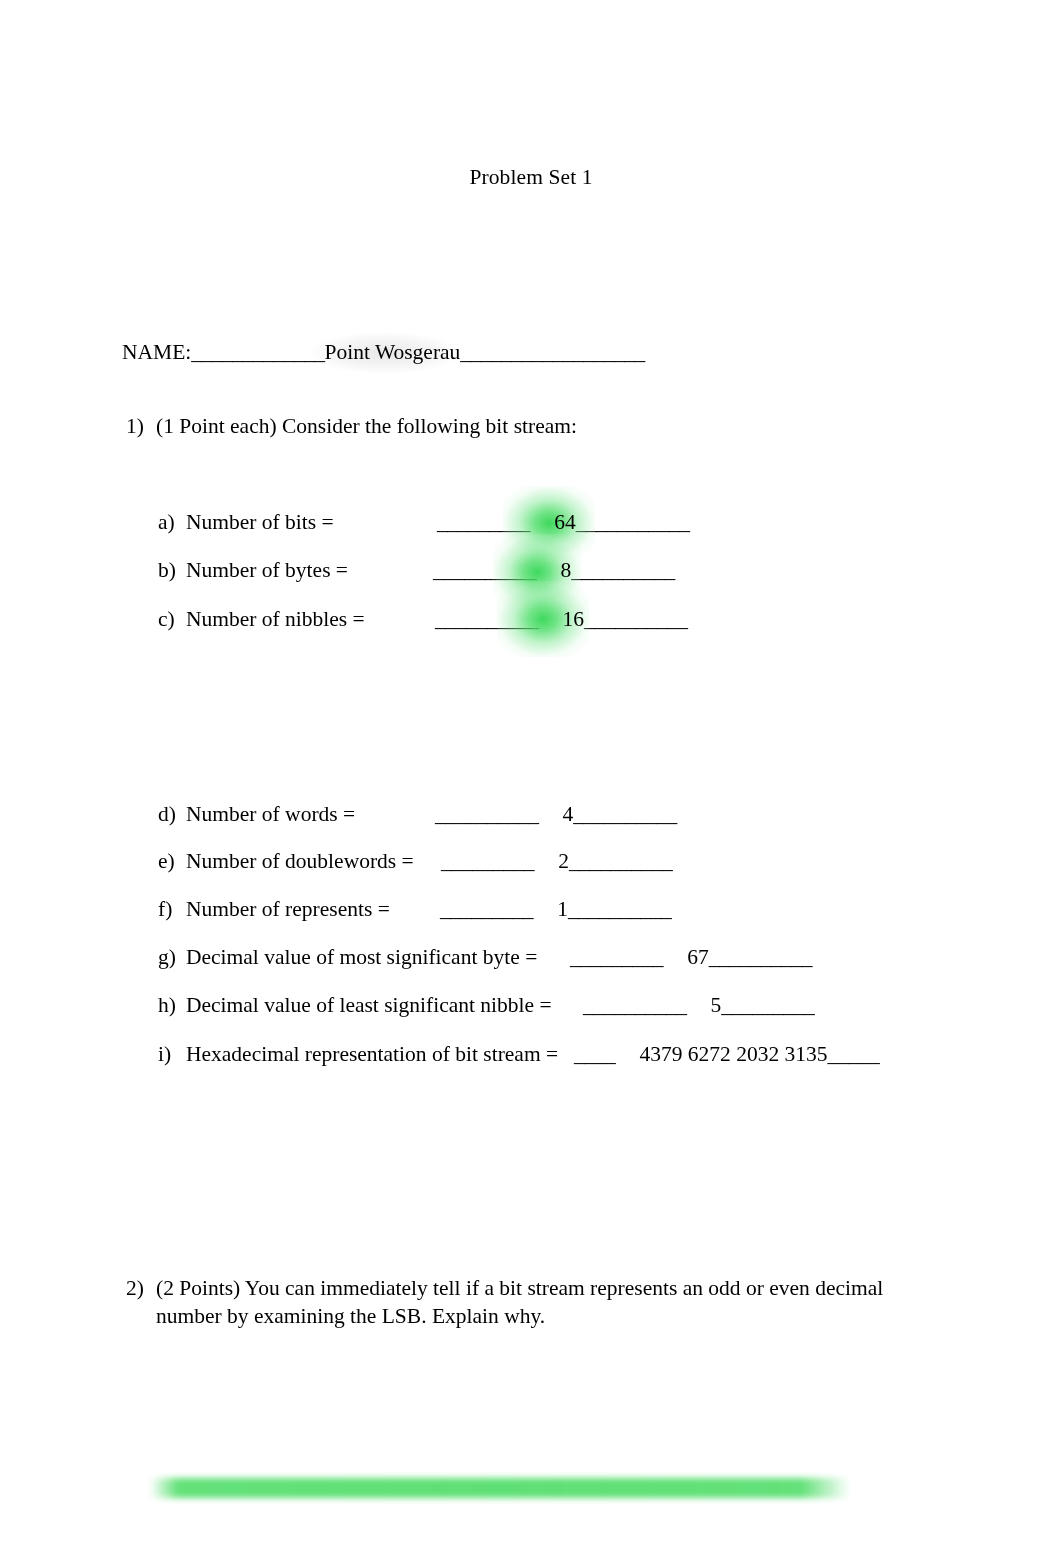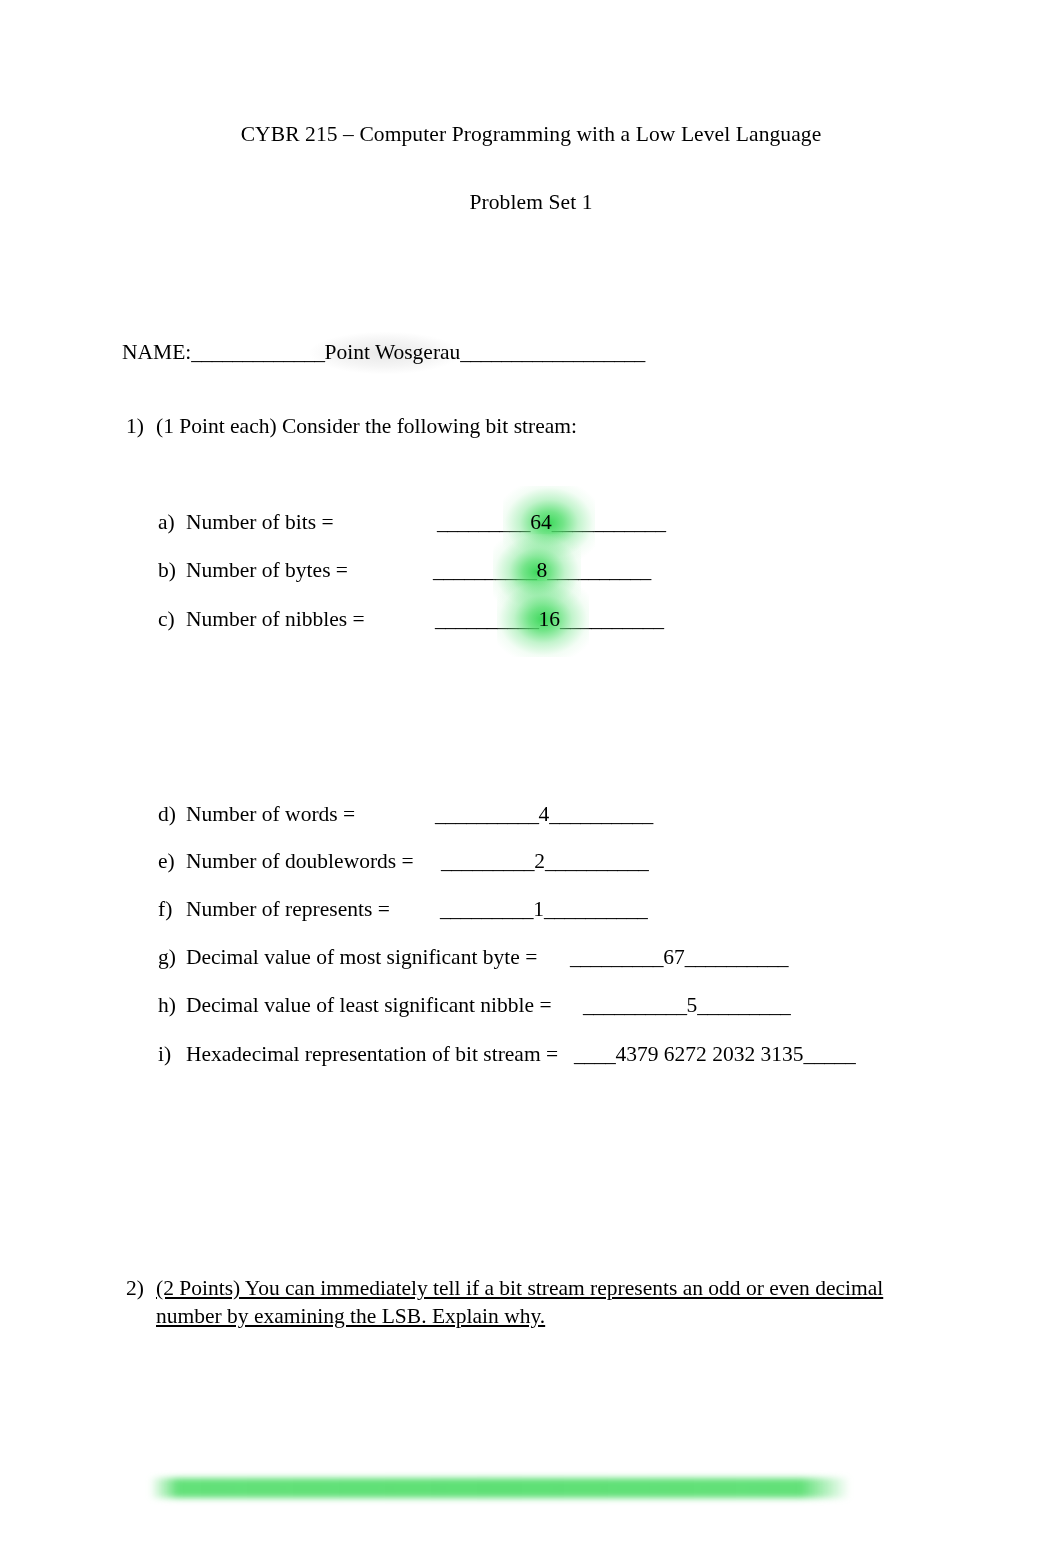--- a/index.html
+++ b/index.html
@@ -115,20 +115,21 @@
   }
   .sub .answer {
     position: absolute;
     white-space: nowrap;
     letter-spacing: -0.4px;
   }
   .sub .answer .val {
     position: relative;
     z-index: 2;
     letter-spacing: 0;
+    margin-left: 24px;
   }
 
   .green-glow {
     position: absolute;
     pointer-events: none;
     z-index: 0;
     background: radial-gradient(ellipse at 50% 50%,
                 rgba(52,214,84,0.95) 0%,
                 rgba(80,222,107,0.80) 22%,
                 rgba(120,230,142,0.45) 45%,
@@ -152,21 +153,20 @@
     filter: blur(3px);
     pointer-events: none;
   }
 </style>
 </head>
 <body>
 
 <div class="page">
 
   <div class="header">
-    <div class="line">CYBR 215 – Computer Programming with a Low Level Language</div>
     <div class="gap-lg"></div>
     <div class="gap-sm"></div>
     <div class="line">Problem Set 1</div>
   </div>
 
   <div class="name-line">
     <span class="name-glow"></span><span>NAME:</span><span class="name-rule">_____________</span><span class="name-value">Point Wosgerau</span><span class="name-rule">__________________</span>
   </div>
 
   <div class="q" style="top:412px; left:0; width:1062px;">
@@ -242,18 +242,18 @@
   <div class="sub" style="left:158px; top:1040px;">
     <span class="marker">i)</span>
     <span class="label">Hexadecimal representation of bit stream =</span>
     <span class="answer" style="left:416px;">
       <span>____</span><span class="val">4379 6272 2032 3135</span><span>_____</span>
     </span>
   </div>
 
   <div class="q" style="top:1274px; left:0; width:1062px;">
     <span class="q-num">2)</span>
-    <span class="q-text" style="width:790px;text-decoration:underline;">(2 Points) You can immediately tell if a bit stream represents an odd or even decimal number by examining the LSB. Explain why.</span>
+    <span class="q-text" style="width:790px;">(2 Points) You can immediately tell if a bit stream represents an odd or even decimal number by examining the LSB. Explain why.</span>
   </div>
 
   <div class="bottom-bar"></div>
 
 </div>
 
 </body></html>

